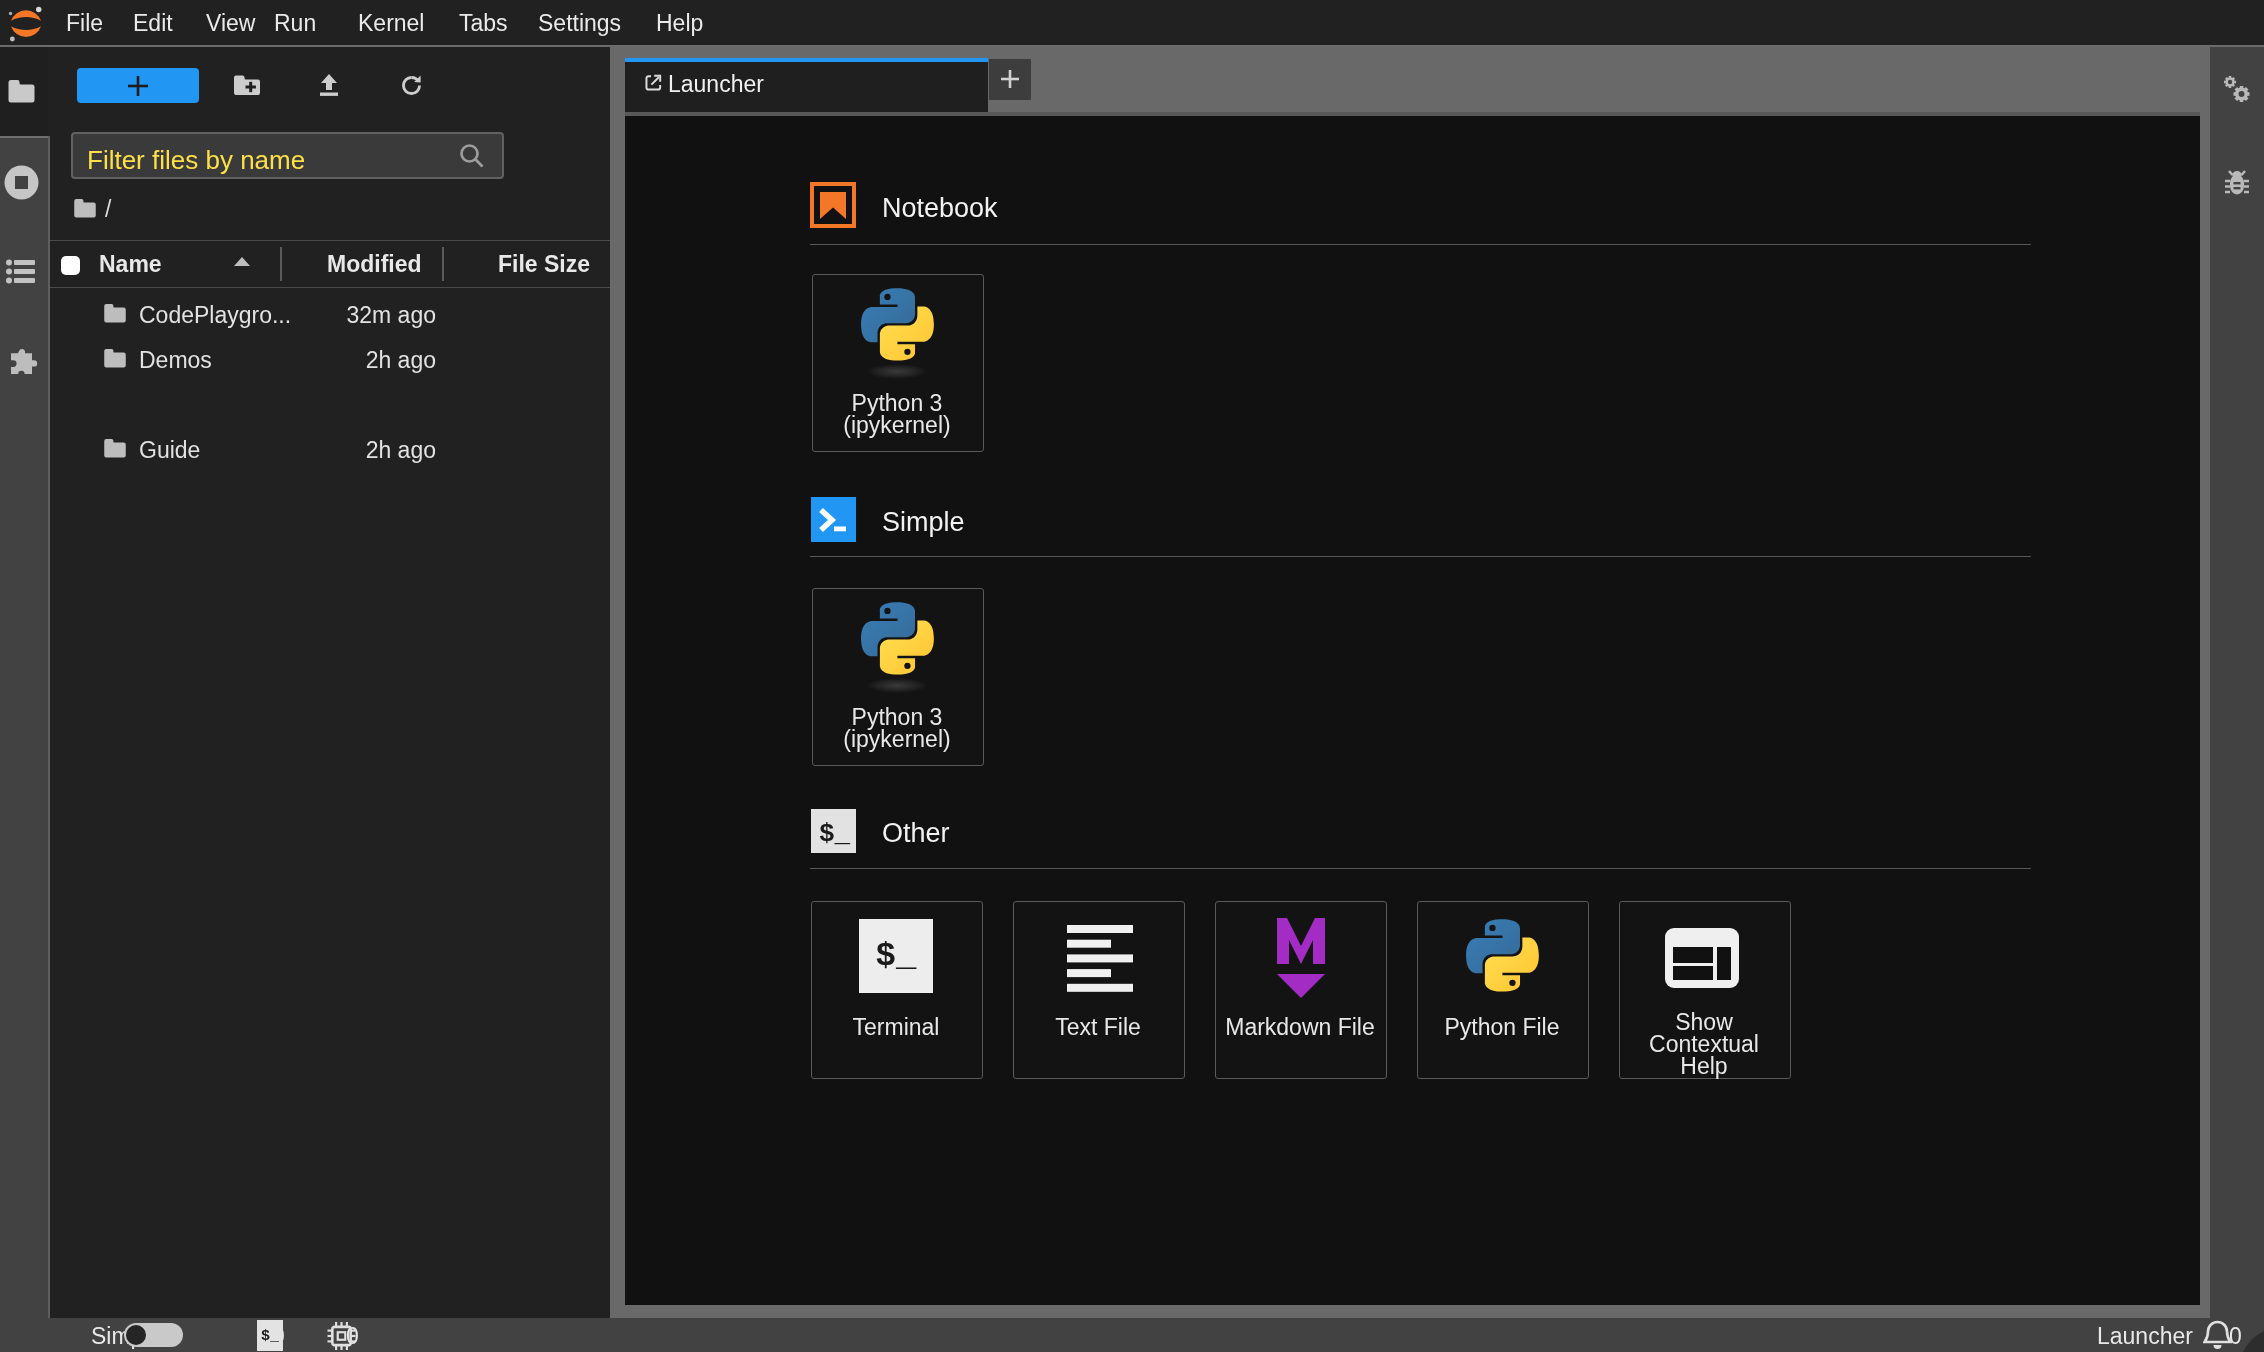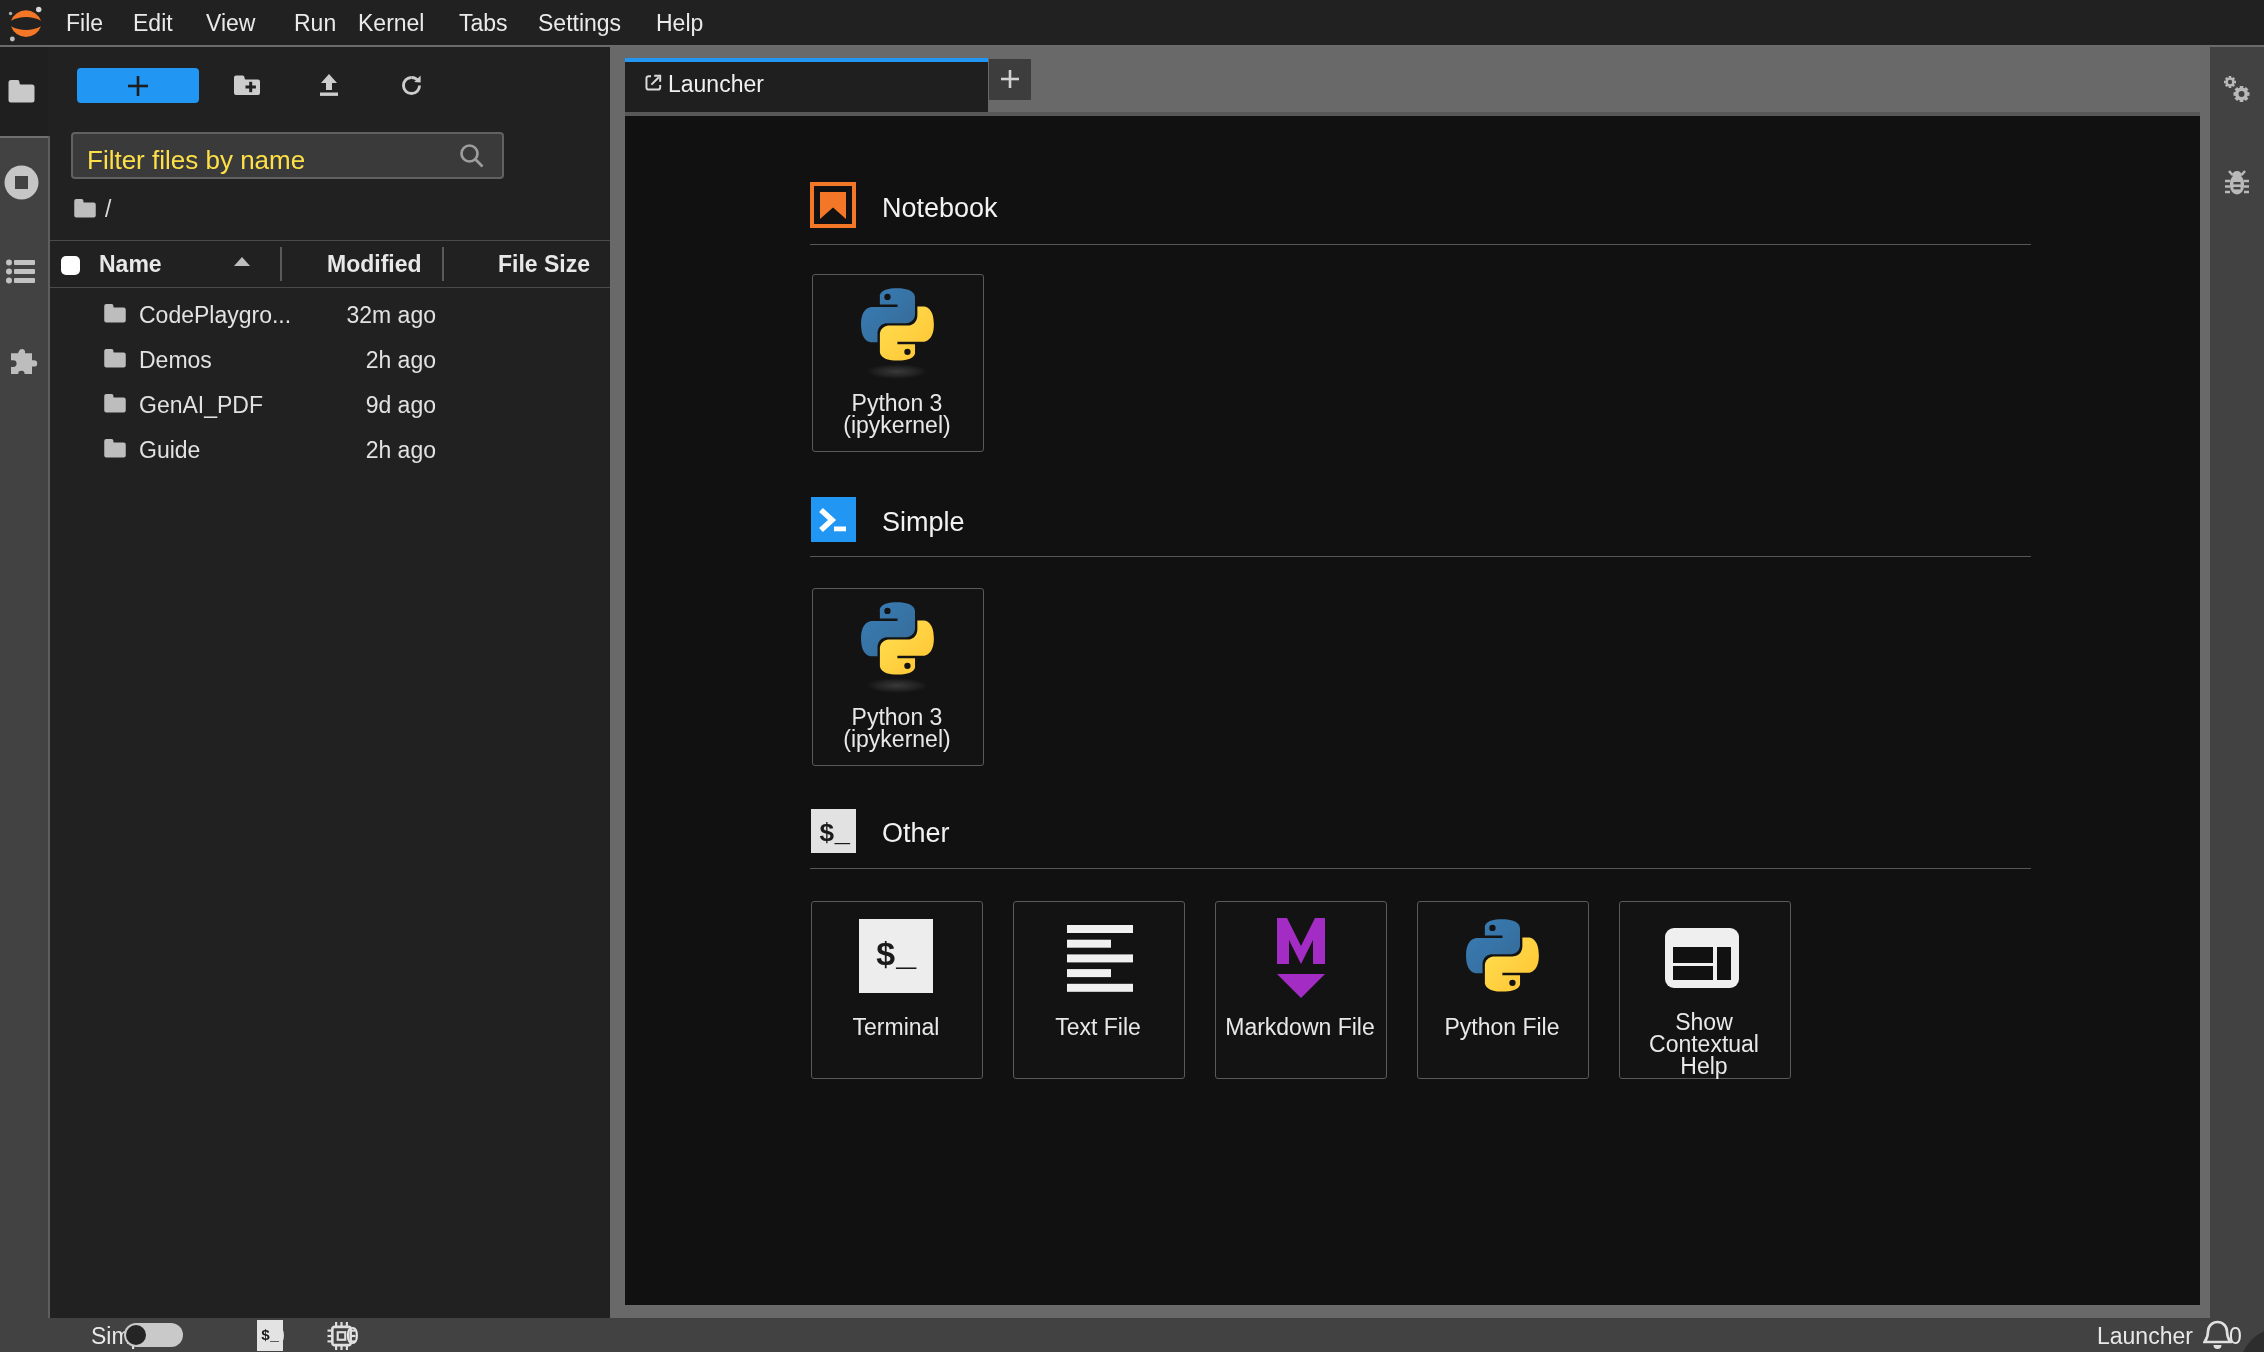--- a/index.html
+++ b/index.html
@@ -61,21 +61,21 @@
   <svg class="abs" style="left:6px;top:4px" width="40" height="40" viewBox="0 0 44 44">
     <path d="M 5.5,18.5 A 17.5,17.5 0 0 1 38.5,18.5 A 35,35 0 0 0 5.5,18.5 Z" fill="#f37726"></path>
     <path d="M 5.5,24.5 A 17.5,17.5 0 0 0 38.5,24.5 A 35,35 0 0 1 5.5,24.5 Z" fill="#f37726"></path>
     <circle cx="5" cy="10.5" r="1.9" fill="#ababab"></circle>
     <circle cx="36" cy="6" r="3" fill="#d8d8d8"></circle>
     <circle cx="7" cy="38.5" r="2.7" fill="#bdbdbd"></circle>
   </svg>
   <span class="abs menuitem" style="left:66px">File</span>
   <span class="abs menuitem" style="left:133px">Edit</span>
   <span class="abs menuitem" style="left:206px">View</span>
-  <span class="abs menuitem" style="left:294px">Run</span>
+  <span class="abs menuitem" style="left:274px">Run</span>
   <span class="abs menuitem" style="left:358px">Kernel</span>
   <span class="abs menuitem" style="left:459px">Tabs</span>
   <span class="abs menuitem" style="left:538px">Settings</span>
   <span class="abs menuitem" style="left:656px">Help</span>
 
   <div class="abs" id="striprest"></div>
   <div class="abs" id="stripedge"></div>
   <div class="abs" id="striptop"></div>
   <svg class="abs" style="left:7px;top:79px" width="29" height="24" viewBox="0 0 29 24">
     <path d="M1.5 3.5 a2.5 2.5 0 0 1 2.5-2.5 h6.5 a2 2 0 0 1 2 2 v1 a1.5 1.5 0 0 0 1.5 1.5 h11 a2.5 2.5 0 0 1 2.5 2.5 v13 a2.5 2.5 0 0 1 -2.5 2.5 h-21 a2.5 2.5 0 0 1 -2.5 -2.5 Z" fill="#c9c9c9"></path>
@@ -141,27 +141,20 @@
       </svg>
     <span class="rname">CodePlaygro...</span>
       <span class="rmod">32m ago</span>
   </div>
   <div class="abs row" style="top:337px">
     <svg class="ricon" width="24" height="20" viewBox="0 0 29 24">
         <path d="M1.5 3.5 a2.5 2.5 0 0 1 2.5-2.5 h6.5 a2 2 0 0 1 2 2 v1 a1.5 1.5 0 0 0 1.5 1.5 h11 a2.5 2.5 0 0 1 2.5 2.5 v13 a2.5 2.5 0 0 1 -2.5 2.5 h-21 a2.5 2.5 0 0 1 -2.5 -2.5 Z" fill="#bdbdbd"></path>
       </svg>
     <span class="rname">Demos</span>
       <span class="rmod">2h ago</span>
-  </div>
-  <div class="abs row" style="top:382px">
-    <svg class="ricon" width="24" height="20" viewBox="0 0 29 24">
-        <path d="M1.5 3.5 a2.5 2.5 0 0 1 2.5-2.5 h6.5 a2 2 0 0 1 2 2 v1 a1.5 1.5 0 0 0 1.5 1.5 h11 a2.5 2.5 0 0 1 2.5 2.5 v13 a2.5 2.5 0 0 1 -2.5 2.5 h-21 a2.5 2.5 0 0 1 -2.5 -2.5 Z" fill="#bdbdbd"></path>
-      </svg>
-    <span class="rname">GenAI_PDF</span>
-      <span class="rmod">9d ago</span>
   </div>
   <div class="abs row" style="top:427px">
     <svg class="ricon" width="24" height="20" viewBox="0 0 29 24">
         <path d="M1.5 3.5 a2.5 2.5 0 0 1 2.5-2.5 h6.5 a2 2 0 0 1 2 2 v1 a1.5 1.5 0 0 0 1.5 1.5 h11 a2.5 2.5 0 0 1 2.5 2.5 v13 a2.5 2.5 0 0 1 -2.5 2.5 h-21 a2.5 2.5 0 0 1 -2.5 -2.5 Z" fill="#bdbdbd"></path>
       </svg>
     <span class="rname">Guide</span>
       <span class="rmod">2h ago</span>
   </div>
 
   <div class="abs" id="dock"></div>

